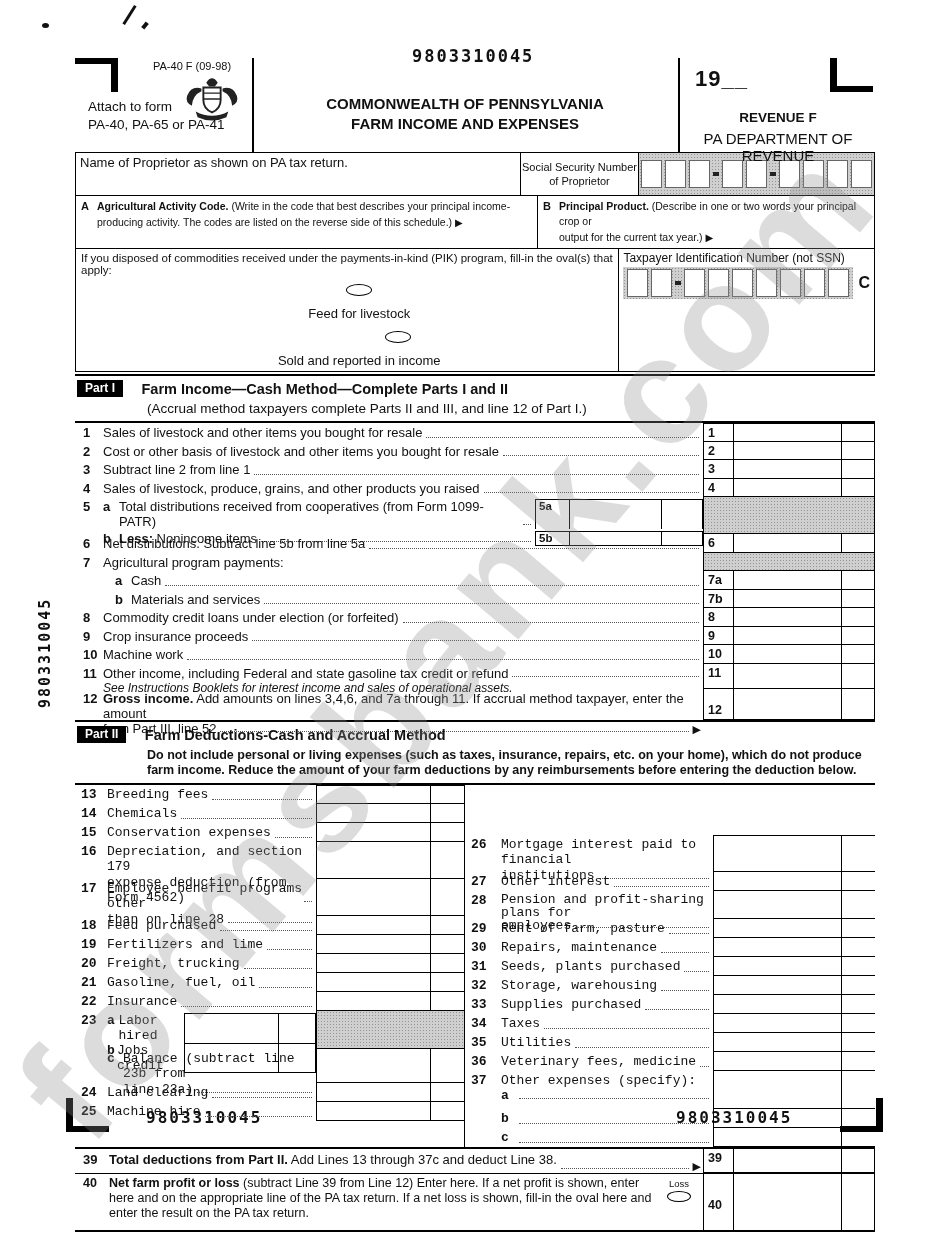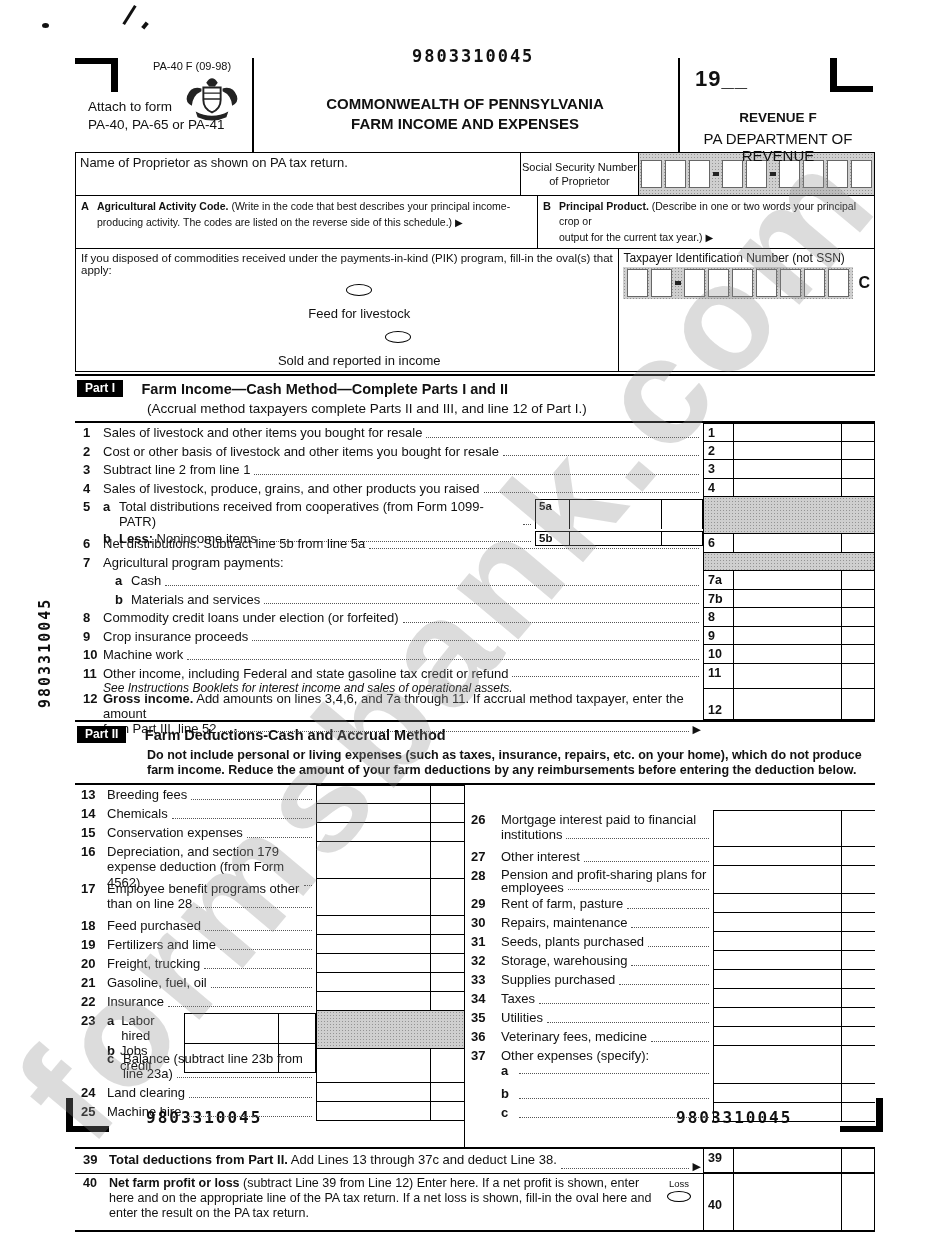--- a/index.html
+++ b/index.html
@@ -92,21 +92,21 @@
   .srow{display:flex;flex:1;align-items:flex-start;}
   .mb{display:flex;width:168px;flex:none;border:1.2px solid #000;box-sizing:border-box;align-self:stretch;}
   .mb5a{border-bottom:none;}
   .mbl{width:30px;flex:none;border-right:1.2px solid #000;font-weight:bold;font-size:11.5px;padding-left:3px;}
   .mba{flex:1;border-right:1px solid #000;}
   .mbc{width:40px;flex:none;}
   .note-i{font-style:italic;font-size:12px;}
   .arr2{font-size:11px;margin:0 2px 0 0;align-self:flex-end;}
 
   
-  .p2wrap{display:flex;height:362px;align-items:center;}
+  .p2wrap{display:flex;height:362px;align-items:flex-end;font-family:Liberation Mono, monospace;}
   .p2left{width:390px;flex:none;border-right:1.5px solid #000;display:flex;flex-direction:column;box-sizing:border-box;align-self:stretch;}
   .p2right{flex:1;display:flex;flex-direction:column;}
   .r{display:flex;font-size:13px;}
   .ln{width:26px;flex:none;padding:2px 0 0 6px;font-weight:bold;}
   .lt{flex:1;display:flex;align-items:flex-start;padding-top:2px;}
   .ltblk{flex:1;padding-top:2px;line-height:15.5px;}
   .lrow2{display:flex;}
   .bx{width:148px;flex:none;display:flex;border-left:1.5px solid #000;border-bottom:1.5px solid #000;box-sizing:border-box;align-self:stretch;}
   .bxa{flex:1;border-right:1px solid #000;}
   .bxc{width:33px;flex:none;}

